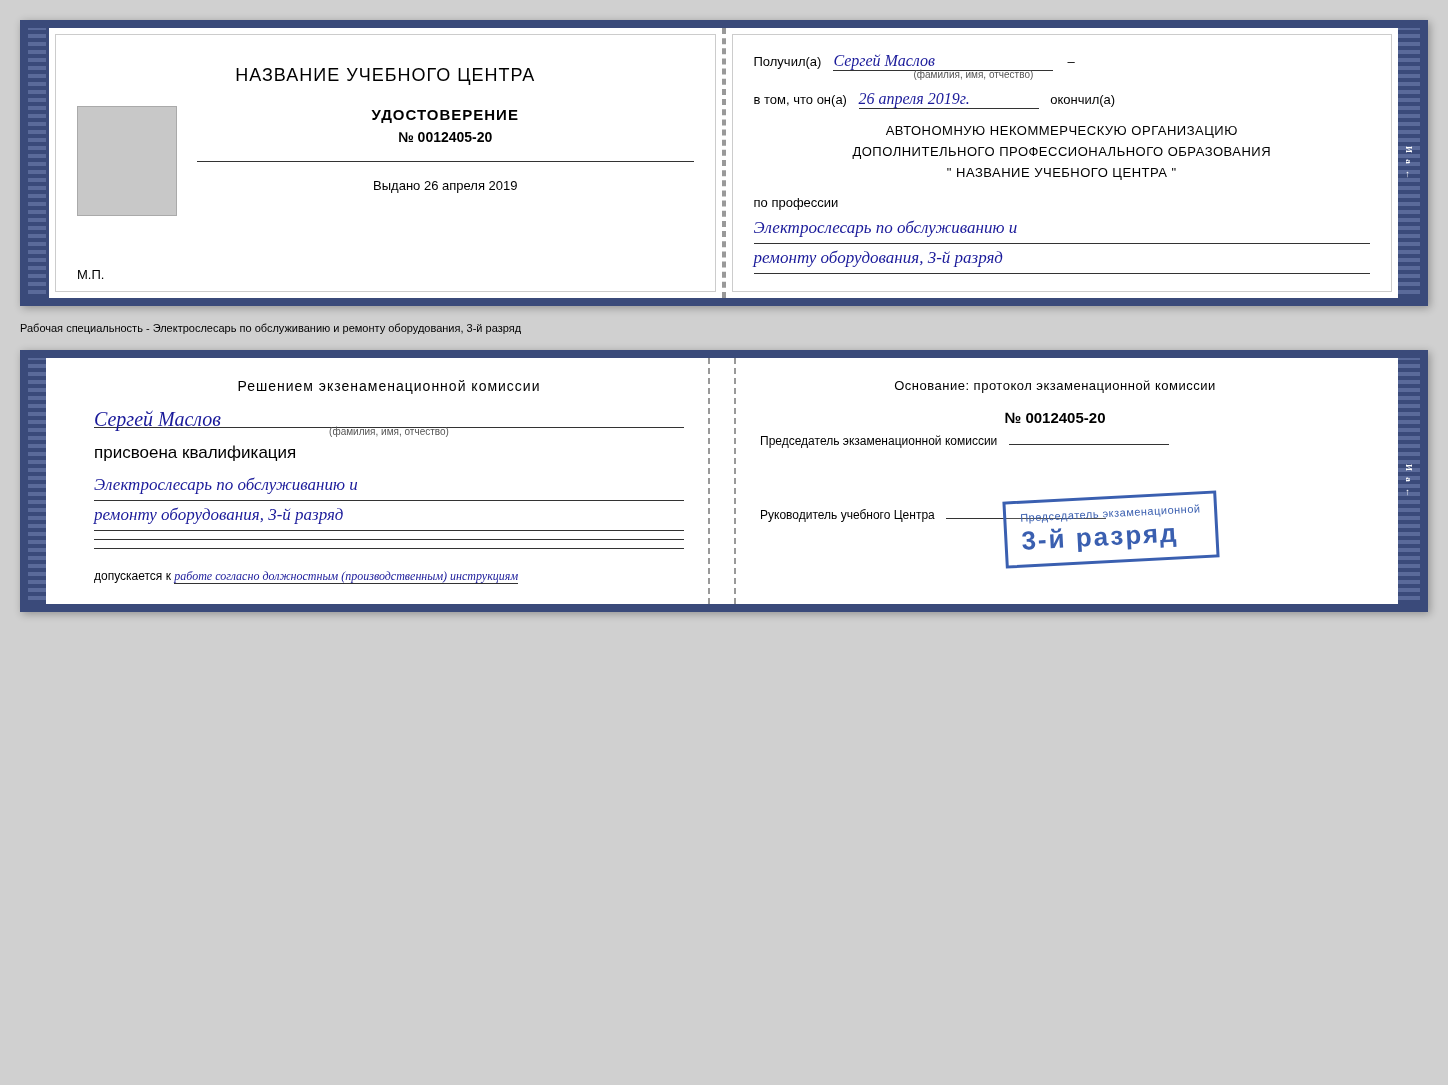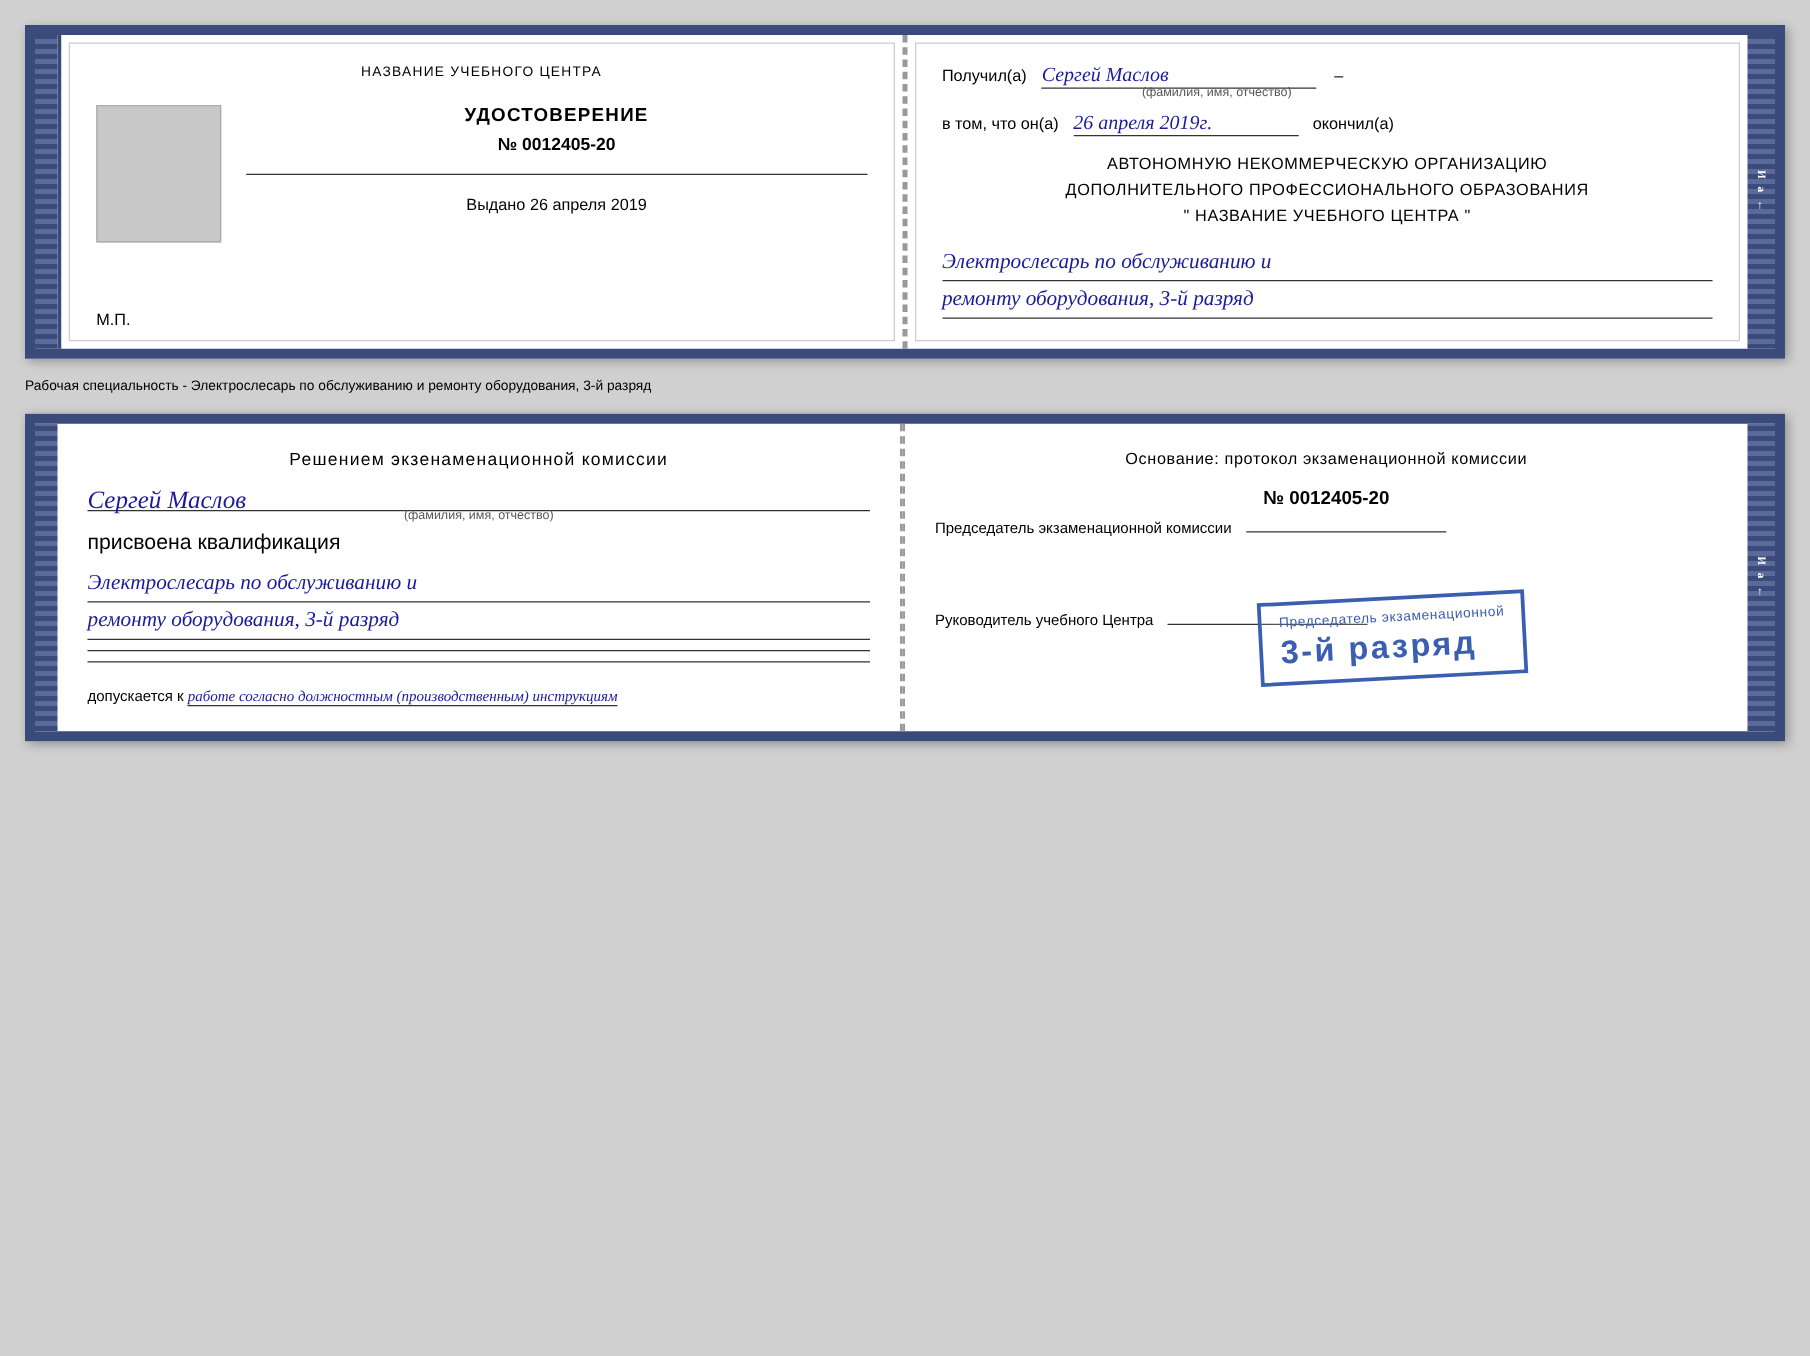--- a/index.html
+++ b/index.html
@@ -88,26 +88,27 @@
       text-orientation: mixed;
       color: #fff;
       font-size: 9px;
       letter-spacing: 2px;
       font-weight: bold;
     }
 
     
     .center-heading {
       text-align: center;
-      font-size: 11px;
+      font-size: 18px;
       letter-spacing: 1px;
       font-weight: normal;
       text-transform: uppercase;
       margin-bottom: 20px;
       font-family: Arial, sans-serif;
+      margin-top: 13px;
     }
 
     
     .photo-row {
       display: flex;
       align-items: flex-start;
       gap: 20px;
       width: 100%;
       margin-bottom: 16px;
     }
@@ -227,20 +228,21 @@
       color: #000;
       padding: 4px 0;
     }
 
     
     .cert-book2 {
       display: flex;
       border: 8px solid #3a4a7a;
       background: #fff;
       box-shadow: 2px 2px 8px rgba(0,0,0,0.3);
+      gap: 24px;
     }
 
     
     .stamp-overlay {
       position: absolute;
       border: 3px solid #3a5fb0;
       color: #3a5fb0;
       padding: 8px 14px;
       transform: rotate(-3deg);
       font-family: Arial, sans-serif;
@@ -328,20 +330,21 @@
         <span style="margin-left:8px;">окончил(а)</span>
       </div>
 
       <div class="block-text">
         <span>АВТОНОМНУЮ НЕКОММЕРЧЕСКУЮ ОРГАНИЗАЦИЮ</span><br>
         <span>ДОПОЛНИТЕЛЬНОГО ПРОФЕССИОНАЛЬНОГО ОБРАЗОВАНИЯ</span><br>
         <span>" НАЗВАНИЕ УЧЕБНОГО ЦЕНТРА "</span>
       </div>
 
       <div style="margin-top: 12px;">
+        <div class="profession-label">по профессии</div>
         <span class="profession-handwritten">Электрослесарь по обслуживанию и</span>
         <span class="profession-handwritten">ремонту оборудования, 3-й разряд</span>
       </div>
     </div>
 
     <div class="cert-right-edge">
       <div class="right-edge-letters">И а ←</div>
     </div>
   </div>
 

